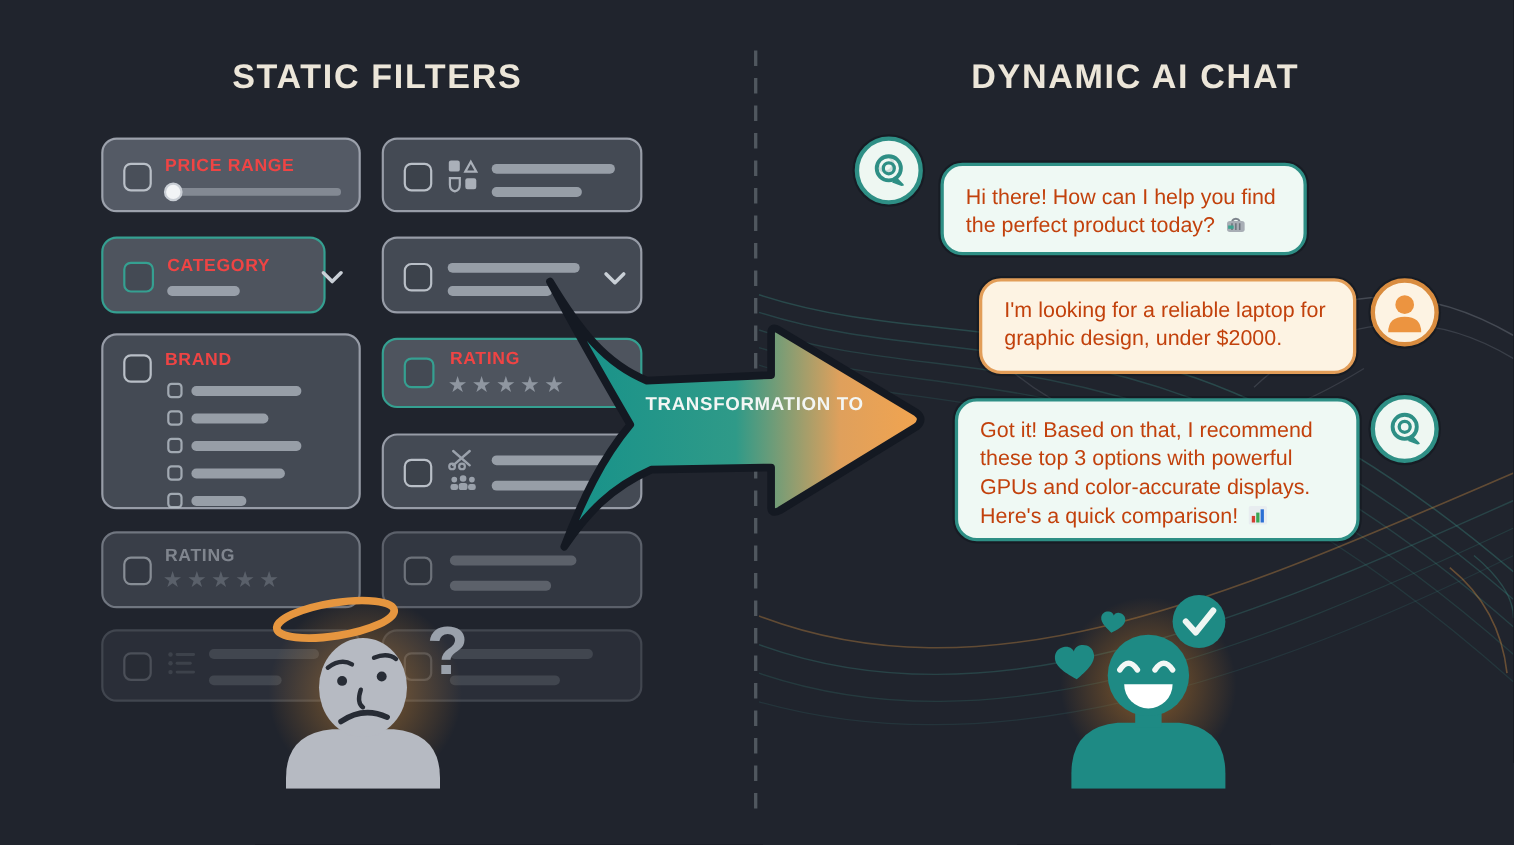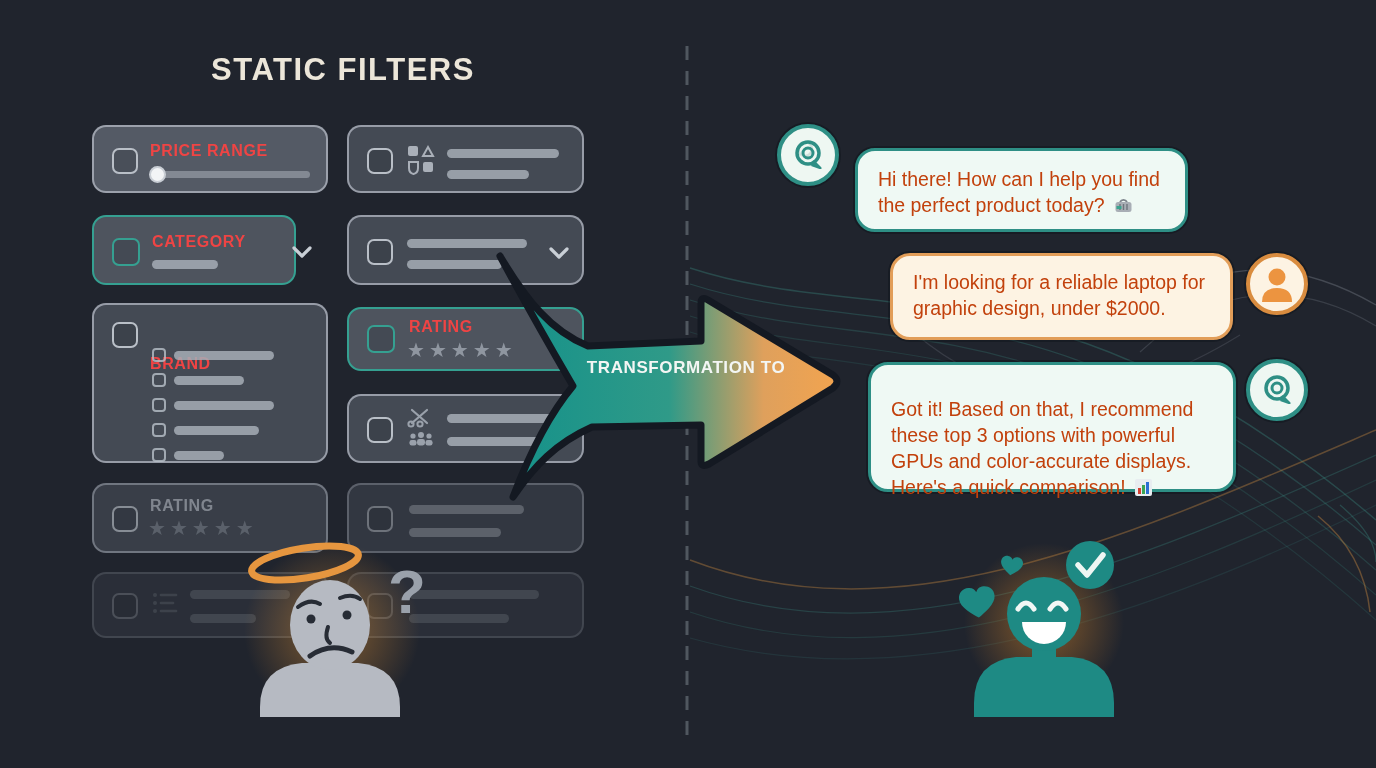--- a/index.html
+++ b/index.html
@@ -46,20 +46,21 @@
   .emoji-ic{display:inline-block;vertical-align:-2px;margin-left:4px;}
   svg{display:block;}
   .abs{position:absolute;}
 </style>
 </head>
 <body>
 
 <div class="stage">
 
   <div class="panel-title" style="left:343px;">STATIC FILTERS</div>
+  <div class="panel-title" style="left:1032px;">DYNAMIC AI CHAT</div>
 
   <div class="card bright" style="left:92px;top:125px;width:236px;height:68px;">
     <span class="cb" style="left:18px;top:21px;"></span>
     <span class="flabel" style="left:56px;top:15px;">PRICE RANGE</span>
     <span class="slider-track" style="left:58px;top:44px;width:158px;"></span>
     <span class="slider-knob" style="left:55px;top:39px;"></span>
   </div>
 
   <div class="card" style="left:347px;top:125px;width:237px;height:68px;">
     <span class="cb" style="left:18px;top:21px;"></span>
@@ -86,21 +87,21 @@
     <span class="cb" style="left:18px;top:22px;"></span>
     <span class="bar" style="left:58px;top:22px;width:120px;"></span>
     <span class="bar" style="left:58px;top:43px;width:95px;"></span>
     <svg class="abs" style="left:200px;top:30px;" width="20" height="13" viewBox="0 0 20 13">
       <polyline points="2,2 10,10 18,2" fill="none" stroke="#c9cfd6" stroke-width="3.2" stroke-linecap="round" stroke-linejoin="round"></polyline>
     </svg>
   </div>
 
   <div class="card" style="left:92px;top:303px;width:236px;height:160px;">
     <span class="cb" style="left:18px;top:17px;"></span>
-    <span class="flabel" style="left:56px;top:14px;margin-top:36px;">BRAND</span>
+    <span class="flabel" style="left:56px;top:14px;">BRAND</span>
     <span class="cb-sm" style="left:58px;top:43px;"></span>
       <span class="bar" style="left:80px;top:46px;width:100px;"></span>
     <span class="cb-sm" style="left:58px;top:68px;"></span>
       <span class="bar" style="left:80px;top:71px;width:70px;"></span>
     <span class="cb-sm" style="left:58px;top:93px;"></span>
       <span class="bar" style="left:80px;top:96px;width:100px;"></span>
     <span class="cb-sm" style="left:58px;top:118px;"></span>
       <span class="bar" style="left:80px;top:121px;width:85px;"></span>
     <span class="cb-sm" style="left:58px;top:143px;"></span>
       <span class="bar" style="left:80px;top:146px;width:50px;"></span>
@@ -256,21 +257,21 @@
   <div class="bubble user" style="left:890px;top:253px;width:343px;height:87px;padding:13px 20px;">
     <span class="txt">I'm looking for a reliable laptop for graphic design, under $2000.</span>
   </div>
   <div class="avatar user" style="left:1246px;top:253px;">
     <svg width="40" height="40" viewBox="0 0 40 40">
       <circle cx="20" cy="13" r="8.5" fill="#ec9440"></circle>
       <path d="M5,38 Q5,24 20,24 Q35,24 35,38 Z" fill="#ec9440"></path>
     </svg>
   </div>
 
-  <div class="bubble ai" style="left:868px;top:362px;width:368px;height:130px;padding:31px 20px;">
+  <div class="bubble ai" style="left:868px;top:362px;width:368px;height:130px;padding:13px 20px;">
     <span class="txt">Got it! Based on that, I recommend these top 3 options with powerful GPUs and color-accurate displays. Here's a quick comparison!</span>
     <svg class="emoji-ic" width="17" height="17" viewBox="0 0 17 17">
       <rect x="0" y="0" width="17" height="17" rx="2" fill="#e8edf0"></rect>
       <rect x="3" y="9" width="3" height="6" fill="#d23f31"></rect>
       <rect x="7" y="6" width="3" height="9" fill="#3aa655"></rect>
       <rect x="11" y="3" width="3" height="12" fill="#2b6fd4"></rect>
     </svg>
   </div>
   <div class="avatar ai" style="left:1246px;top:359px;">
     <svg width="38" height="38" viewBox="0 0 38 38">

